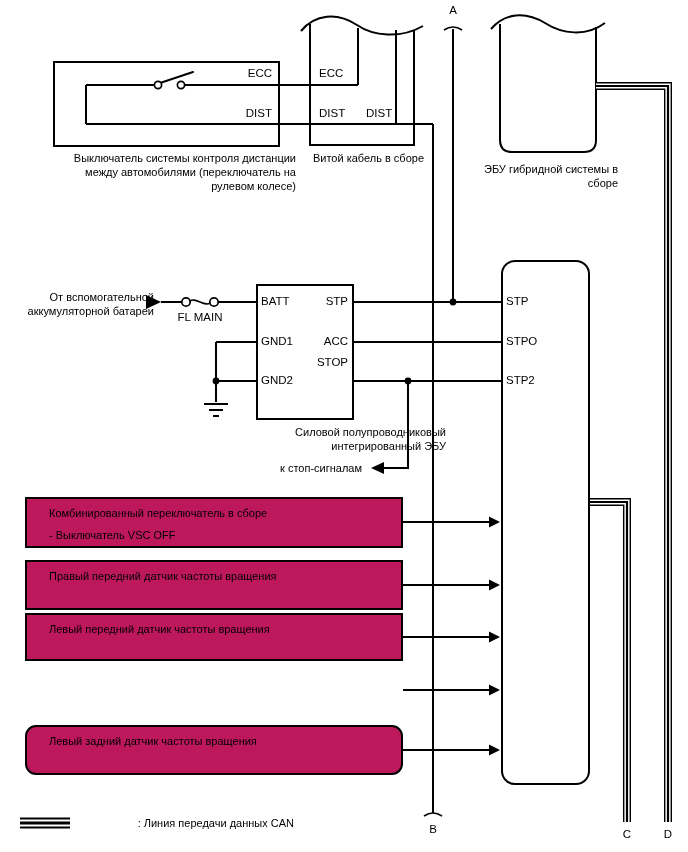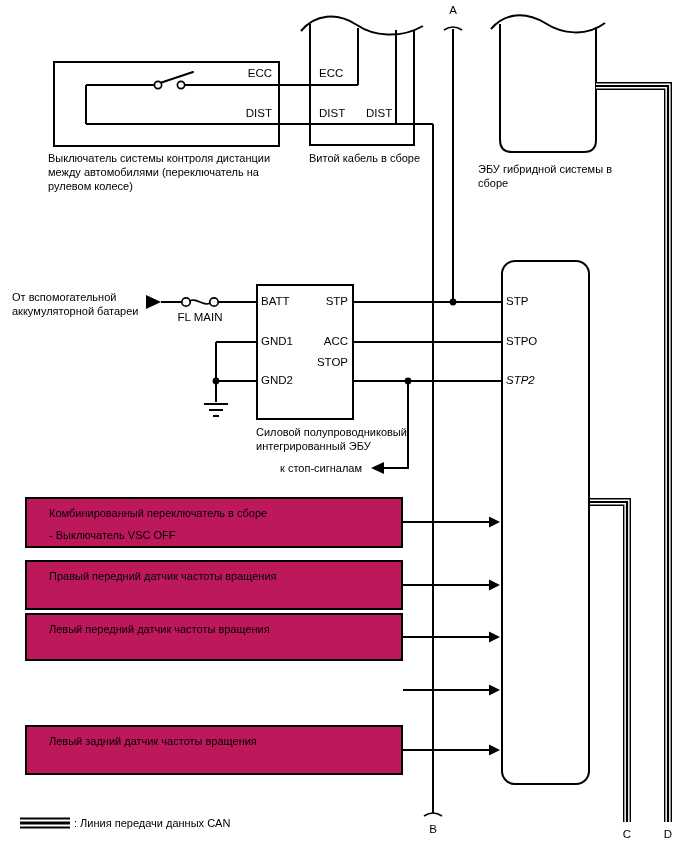--- a/index.html
+++ b/index.html
@@ -3,20 +3,21 @@
 <meta charset="utf-8">
 <style>
   html,body{margin:0;padding:0;background:#fff;}
   #stage{
     position:relative;width:688px;height:852px;background:#ffffff;
     font-family:"Liberation Sans", sans-serif;color:#000;overflow:hidden;
   }
   .lbl{
     position:absolute;font-size:11px;line-height:14px;color:#000;
     white-space:normal;
+    text-align:right;
   }
   .pin{position:absolute;font-size:11.5px;line-height:13px;color:#000;white-space:nowrap;}
   .right{text-align:right;}
   .center{text-align:center;}
   .box{
     position:absolute;border:2px solid #000;background:#fff;box-sizing:border-box;
   }
   .inputbox{
     position:absolute;border:2px solid #000;background:#be185d;box-sizing:border-box;
     left:25px;width:378px;
@@ -43,21 +44,21 @@
   <div class="inputbox" style="top:497px;height:51px;">
     <span class="lbl-in">Комбинированный переключатель в сборе</span>
     <span class="lbl-sub">- Выключатель VSC OFF</span>
   </div>
   <div class="inputbox" style="top:560px;height:50px;">
     <span class="lbl-in">Правый передний датчик частоты вращения</span>
   </div>
   <div class="inputbox" style="top:613px;height:48px;">
     <span class="lbl-in">Левый передний датчик частоты вращения</span>
   </div>
-  <div class="inputbox" style="top:725px;height:50px;">
+  <div class="inputbox" style="top:725px;height:50px;border-radius:11px;">
     <span class="lbl-in">Левый задний датчик частоты вращения</span>
   </div>
 
   <svg width="688" height="852" viewBox="0 0 688 852">
 
     <g stroke="#000" stroke-width="2" fill="none">
       <path d="M181 85 H358"></path>
       <path d="M358 85 V28"></path>
       <path d="M158 85 H86"></path>
       <path d="M86 85 V124"></path>
@@ -172,17 +173,17 @@
   <div class="pin" style="left:261px;top:374px;">GND2</div>
   <div class="pin right" style="left:294px;top:295px;width:54px;">STP</div>
   <div class="pin right" style="left:294px;top:335px;width:54px;">ACC</div>
   <div class="pin right" style="left:294px;top:356px;width:54px;">STOP</div>
   <div class="lbl" style="left:256px;top:425px;width:190px;">Силовой полупроводниковый интегрированный ЭБУ</div>
 
   <div class="lbl right" style="left:258px;top:461px;width:104px;">к стоп-сигналам</div>
 
   <div class="pin" style="left:506px;top:295px;">STP</div>
   <div class="pin" style="left:506px;top:335px;">STPO</div>
-  <div class="pin" style="left:506px;top:374px;font-style:italic;">STP2</div>
+  <div class="pin" style="left:506px;top:374px;">STP2</div>
 
   <div class="lbl" style="left:74px;top:816px;width:220px;white-space:nowrap;">: Линия передачи данных CAN</div>
 
 </div>
 
 </body></html>

